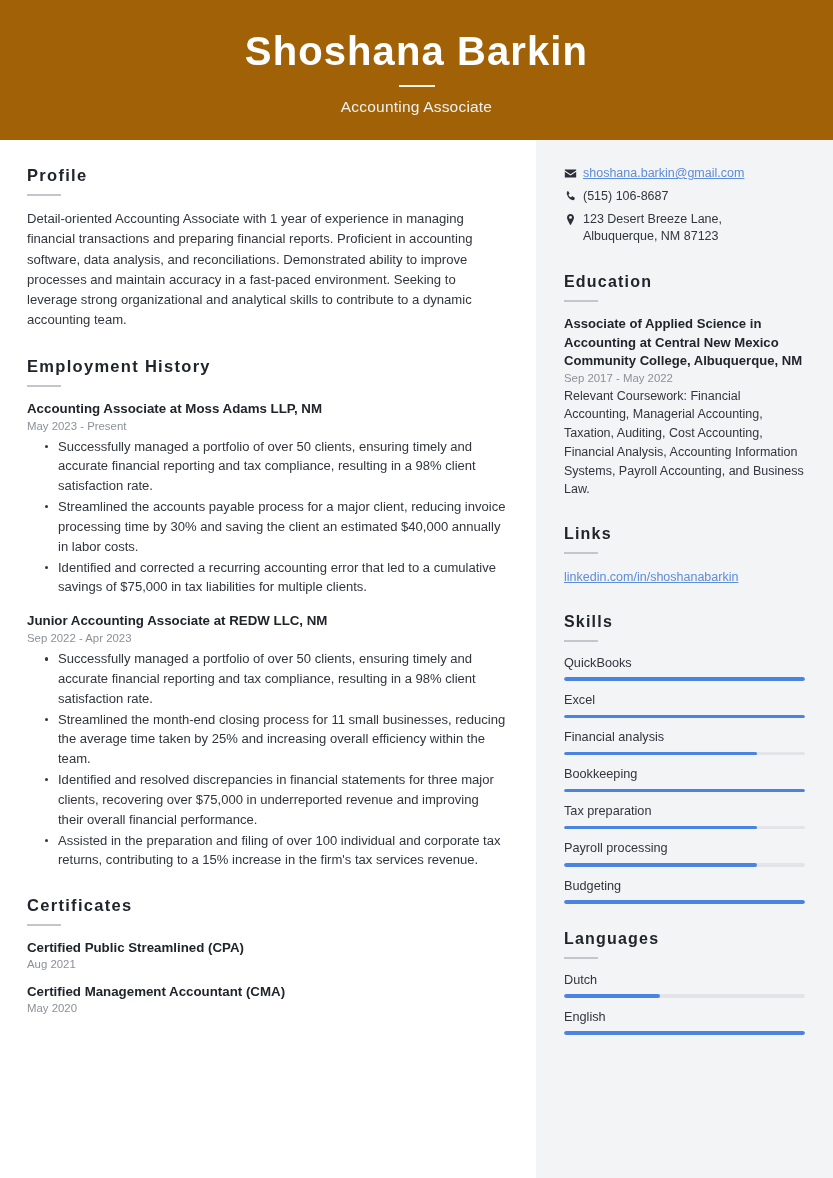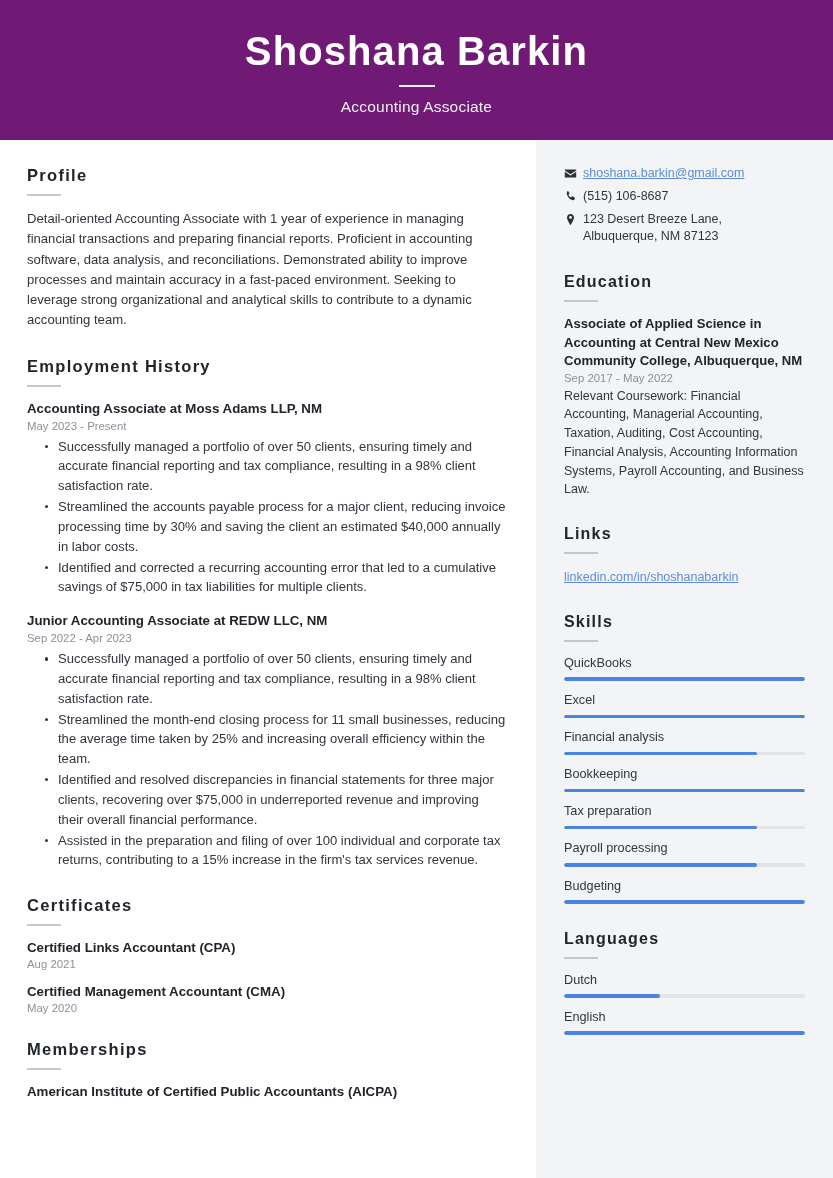--- a/index.html
+++ b/index.html
@@ -244,21 +244,21 @@
     height: 100%;
     background: #4a83e0;
     border-radius: 2px;
   }
 </style>
 </head>
 <body>
 
 <div class="resume">
 
-  <div class="header" style="background: #701a75;">
+  <div class="header" style="background: #a16207;">
     <div class="header-name">Shoshana Barkin</div>
     <div class="header-rule"></div>
     <div class="header-title">Accounting Associate</div>
   </div>
 
   <div class="columns">
 
     <div class="col-main">
 
       <div class="sec">
@@ -291,34 +291,29 @@
             <li>Assisted in the preparation and filing of over 100 individual and corporate tax returns, contributing to a 15% increase in the firm's tax services revenue.</li>
           </ul>
         </div>
       </div>
 
       <div class="sec">
         <div class="sec-head">Certificates</div>
         <div class="sec-rule"></div>
 
         <div class="cert-entry">
-          <div class="cert-name">Certified Links Accountant (CPA)</div>
+          <div class="cert-name">Certified Public Streamlined (CPA)</div>
           <div class="cert-date">Aug 2021</div>
         </div>
         <div class="cert-entry">
           <div class="cert-name">Certified Management Accountant (CMA)</div>
           <div class="cert-date">May 2020</div>
         </div>
       </div>
 
-      <div class="sec">
-        <div class="sec-head">Memberships</div>
-        <div class="sec-rule"></div>
-        <div class="member-name">American Institute of Certified Public Accountants (AICPA)</div>
-      </div>
 
     </div>
 
     <div class="col-side" style="background: rgb(243, 244, 246);">
 
       <ul class="contact-list">
         <li class="contact-item">
           <span class="contact-icon">
             <svg width="13" height="13" viewBox="0 0 16 16" fill="#2c3038" aria-hidden="true">
               <path d="M1 3.2h14v1.05L8 8.9 1 4.25V3.2zm0 2.6L8 10.4l7-4.6v7H1v-7z"></path>

